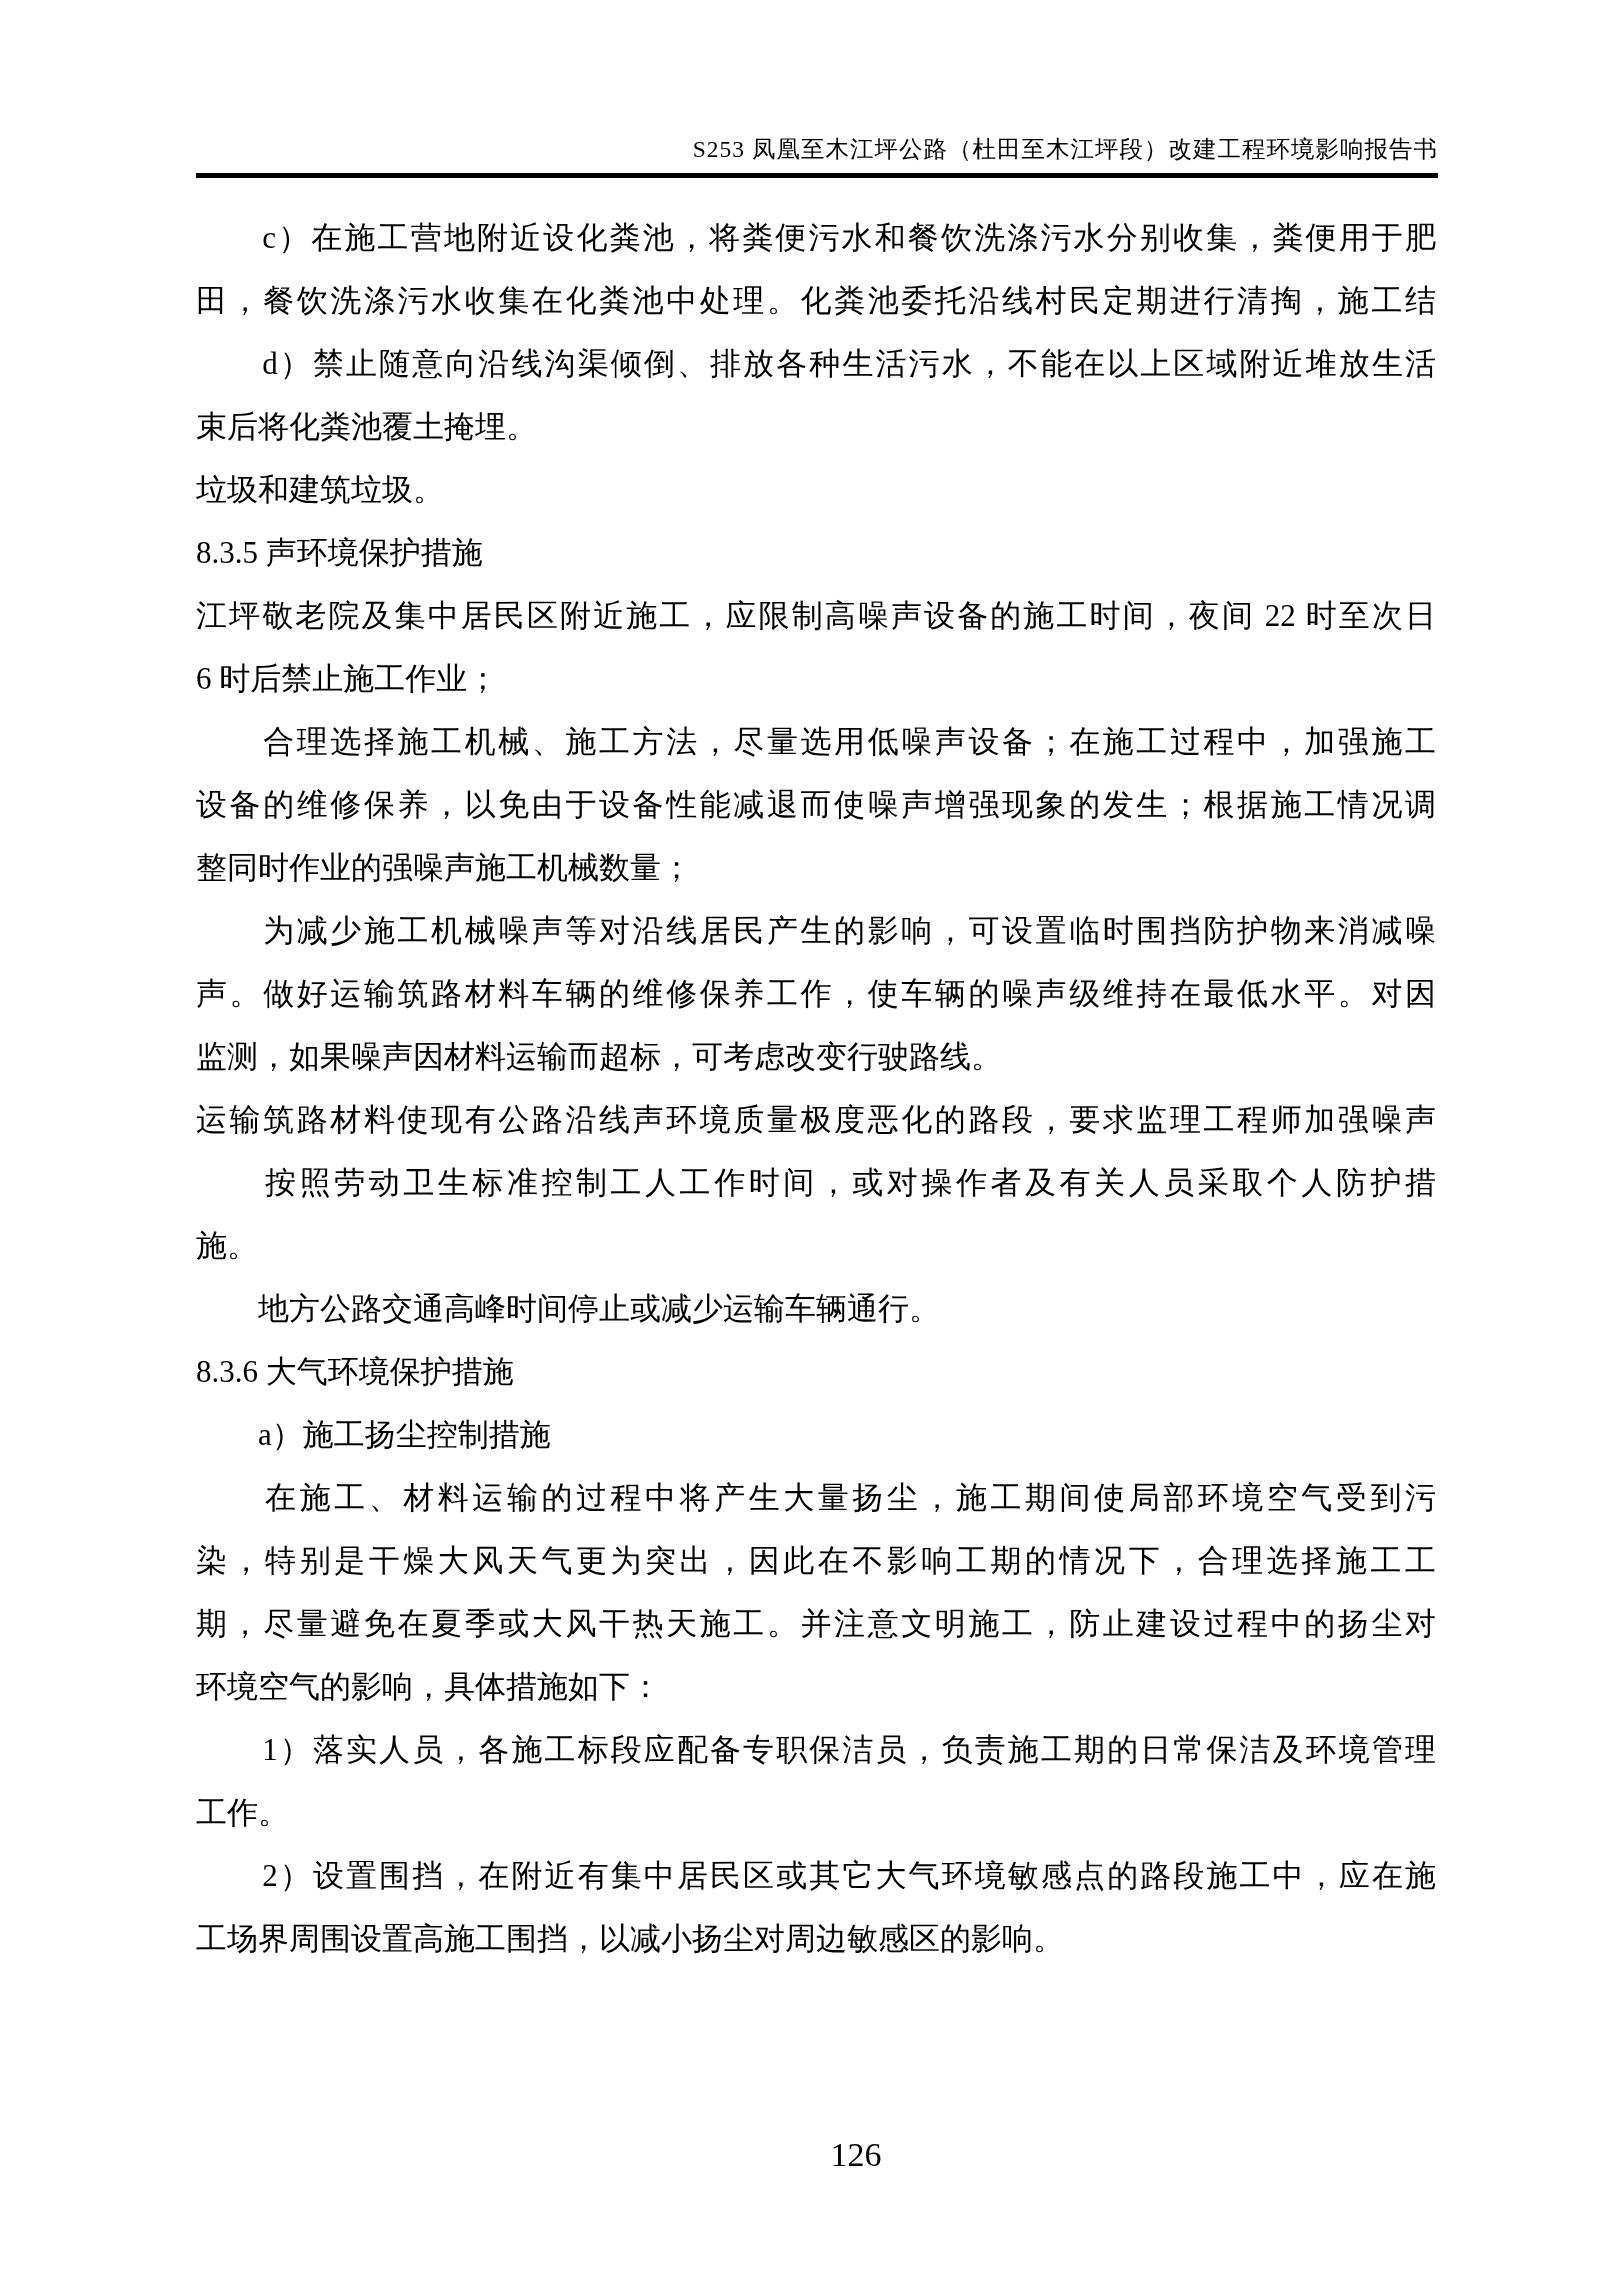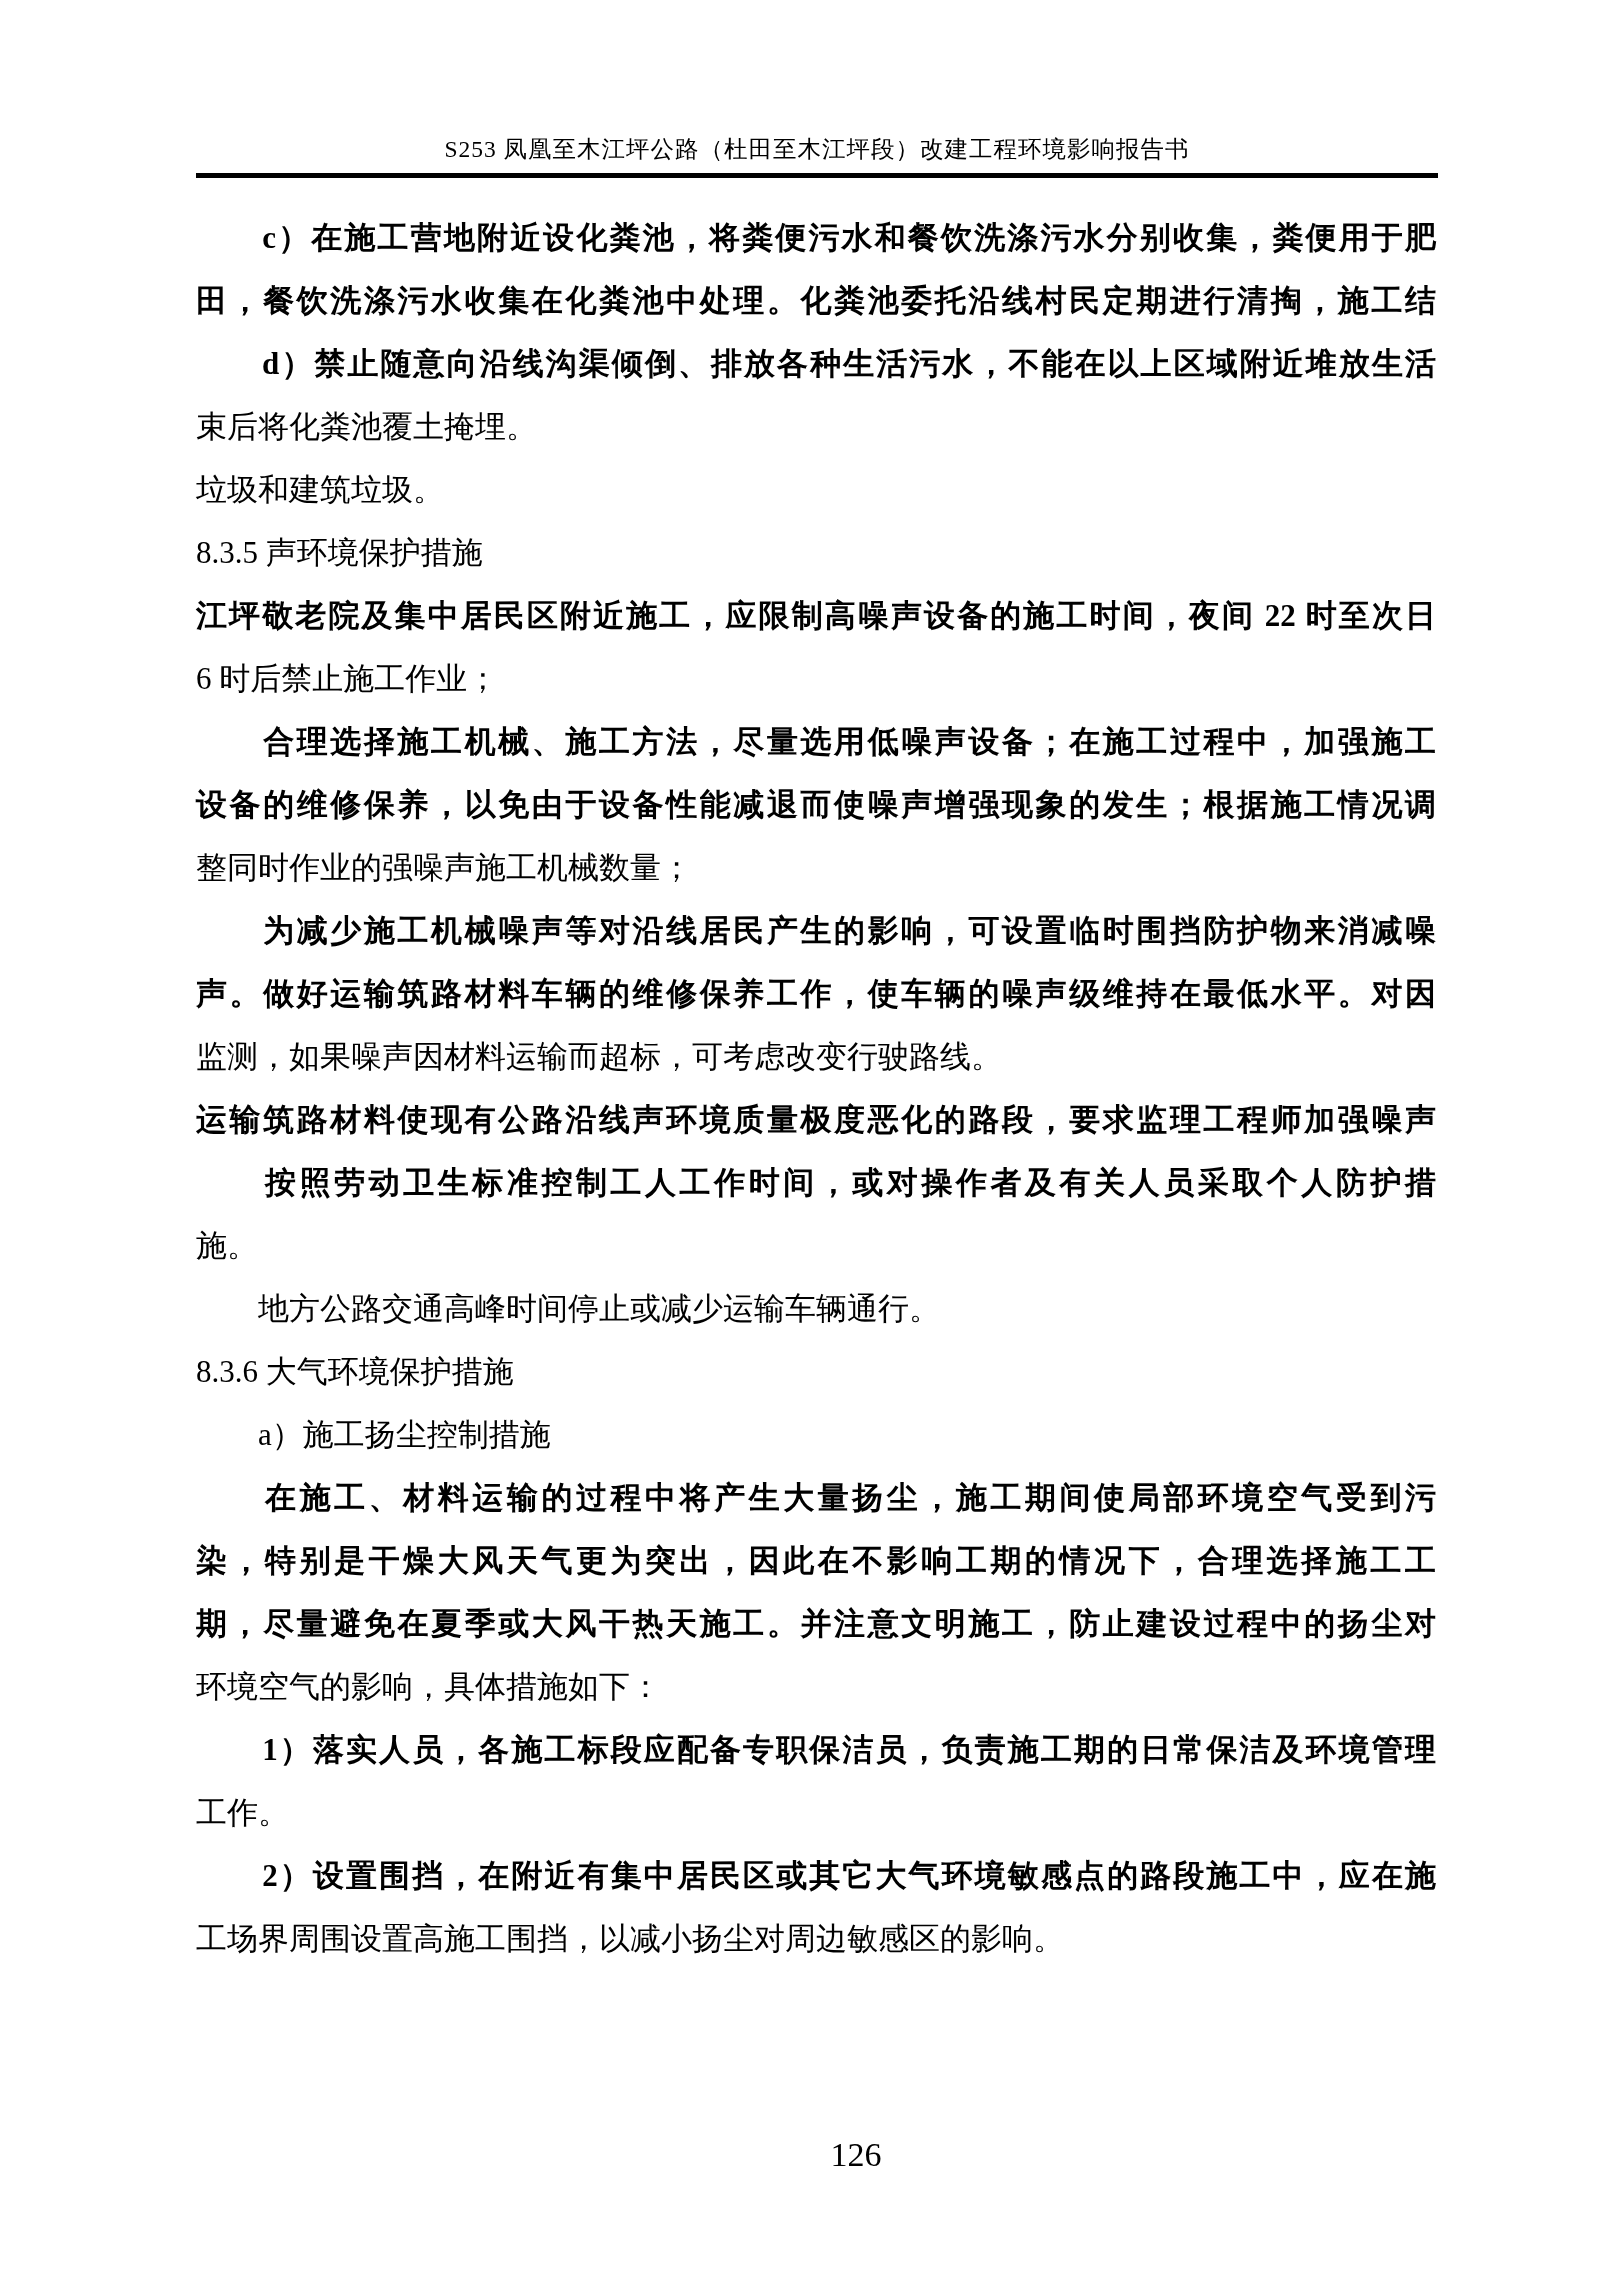--- a/index.html
+++ b/index.html
@@ -15,21 +15,21 @@
     background: #ffffff;
     color: #000000;
     font-family: "Liberation Serif", "DejaVu Serif", serif;
     overflow: hidden;
   }
   .header-title {
     position: absolute;
     top: 133px;
     left: 196px;
     width: 1242px;
-    text-align: center;
+    text-align: right;
     font-size: 23.5px;
     line-height: 33px;
     letter-spacing: 1px;
     white-space: nowrap;
   }
   .header-rule {
     position: absolute;
     top: 173px;
     left: 196px;
     width: 1242px;
@@ -44,21 +44,20 @@
     font-size: 31px;
     line-height: 63px;
   }
   .ln {
     min-height: 63px;
     white-space: pre-wrap;
   }
   .j {
     text-align: justify;
     text-align-last: justify;
-    font-weight: bold;
   }
   .page-number {
     position: absolute;
     top: 2135px;
     left: 797px;
     width: 118px;
     text-align: center;
     font-size: 34px;
     line-height: 39px;
   }

